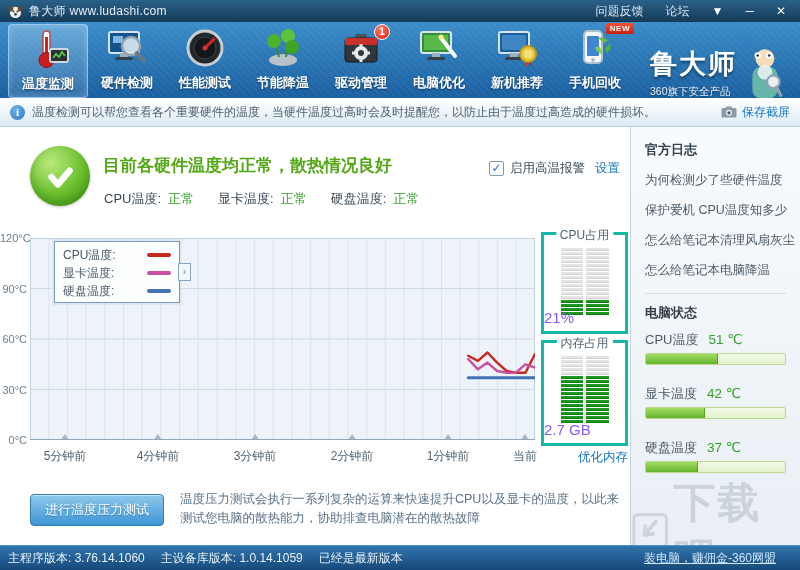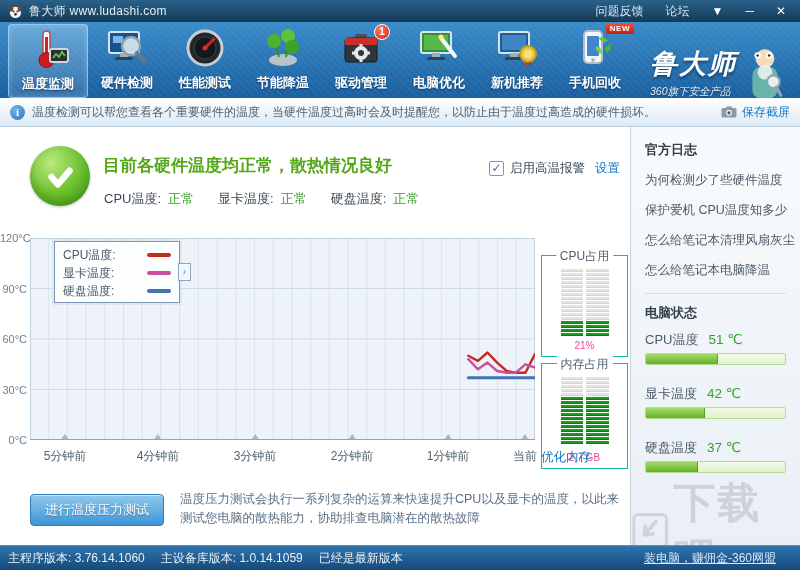--- a/index.html
+++ b/index.html
@@ -24,21 +24,21 @@
     border:1px solid rgba(185,225,255,.65);border-radius:4px;box-shadow:inset 0 0 6px rgba(255,255,255,.25);}
   .tool-icon{position:absolute;left:50%;top:2px;transform:translateX(-50%);width:44px;height:44px;}
   .tool-icon svg{width:44px;height:44px;display:block;}
   .tool-label{position:absolute;left:0;right:0;bottom:4px;text-align:center;color:#fff;font-size:13px;font-weight:bold;
     text-shadow:0 1px 2px rgba(0,30,60,.65);}
   .badge{position:absolute;top:0;right:10px;width:14px;height:14px;border-radius:50%;
     background:radial-gradient(circle at 35% 30%,#ff7a5e,#d92312);border:1px solid #fff;
     color:#fff;font-size:10px;font-weight:bold;text-align:center;line-height:14px;}
   .ribbon{position:absolute;top:-1px;right:0;background:linear-gradient(#f4503a,#c81f10);color:#fff;
     font-size:8px;font-weight:bold;padding:1px 4px;border-radius:2px;letter-spacing:.5px;}
-  #brand{position:absolute;left:650px;top:24px;color:#fff;font-style:italic;}
+  #brand{position:absolute;left:650px;top:24px;color:#fff;}
   #brand .bname{font-size:27px;font-weight:bold;text-shadow:0 2px 3px rgba(0,25,50,.6);letter-spacing:2px;}
   #brand .btag{font-size:10.5px;margin-top:3px;color:#eaf4fc;text-shadow:0 1px 2px rgba(0,25,50,.6);}
   #mascot{position:absolute;left:744px;top:24px;width:42px;height:70px;}
   
   #infobar{position:absolute;left:0;top:98px;width:800px;height:29px;box-sizing:border-box;
     background:linear-gradient(#feffff,#ddeaf4);border-bottom:1px solid #b8cddd;
     display:flex;align-items:center;padding:0 10px;font-size:12px;color:#51626f;}
   .info-ic{width:15px;height:15px;border-radius:50%;background:radial-gradient(circle at 35% 30%,#6fb1e6,#2f77bf);
     color:#fff;font-size:11px;font-weight:bold;text-align:center;line-height:15px;margin-right:7px;flex:none;font-family:"Liberation Serif",serif;}
   #infobar .saver{margin-left:auto;display:flex;align-items:center;gap:5px;}
@@ -63,31 +63,31 @@
   .ylab{position:absolute;width:27px;text-align:right;font-size:11px;color:#6b7f90;}
   #plot{position:absolute;left:30px;top:0;width:505px;height:202px;}
   .xlab{position:absolute;top:210px;transform:translateX(-50%);font-size:12px;color:#51626f;white-space:nowrap;}
   #chart-legend{position:absolute;left:54px;top:3px;width:108px;background:#fdfefe;
     border:1px solid #7b97b5;box-shadow:0 0 0 2px rgba(210,225,238,.6);padding:4px 8px 2px;}
   .lg-row{display:flex;align-items:center;justify-content:space-between;height:18px;font-size:12px;color:#4a5a68;}
   .lg-sw{width:24px;height:4px;border-radius:2px;}
   #legend-expander{position:absolute;right:-12px;top:50%;transform:translateY(-50%);width:11px;height:16px;
     background:#f1f6fa;border:1px solid #8aa6c0;color:#6d89a6;font-size:10px;line-height:15px;text-align:center;cursor:pointer;}
   
-  .gaugebox{position:absolute;left:541px;width:87px;border:1px solid #14b8a6;box-sizing:border-box;background:#fff;margin-top:23px;}
+  .gaugebox{position:absolute;left:541px;width:87px;border:3px solid #14b8a6;box-sizing:border-box;background:#fff;}
   #cpu-box{top:105px;height:102px;}
   #mem-box{top:213px;height:106px;}
   .gtitle{position:absolute;left:50%;top:-8px;transform:translateX(-50%);background:#fff;padding:0 4px;
     font-size:12px;color:#51626f;white-space:nowrap;}
   .gauge{position:absolute;left:50%;transform:translateX(-50%);top:13px;width:48px;}
   .seg-row{display:flex;gap:3px;height:3px;margin-bottom:1px;}
   .seg{flex:1;background:#e4e4e4;border-bottom:1px solid #d4d4d4;}
   .seg-row.on .seg{background:#1b9a1f;border-bottom-color:#0d7a11;}
-  .gval{position:absolute;left:0;right:0;bottom:5px;text-align:center;font-size:10px;color:#ec4899;}
-  #optimize-link{position:absolute;left:541px;top:322px;width:87px;text-align:left;font-size:12.5px;}
+  .gval{position:absolute;left:0;right:0;bottom:5px;font-size:15px;color:#8b5cf6;}
+  #optimize-link{position:absolute;left:541px;top:322px;width:87px;text-align:right;font-size:12.5px;}
   
   #stress-btn{position:absolute;left:30px;top:367px;width:132px;height:30px;border-radius:4px;cursor:pointer;
     background:linear-gradient(#8ec9ec,#3e95d6);border:1px solid #2f7cb8;box-shadow:inset 0 1px 0 rgba(255,255,255,.55);
     color:#fff;font-size:13px;text-align:center;line-height:29px;text-shadow:0 1px 1px rgba(20,80,130,.5);}
   #stress-desc{position:absolute;left:180px;top:363px;width:442px;font-size:12.5px;line-height:19px;color:#5a7186;}
   
   #sidebar{position:absolute;left:630px;top:127px;width:170px;height:418px;box-sizing:border-box;
     background:linear-gradient(#f8fbfd,#e9eff5);border-left:1px solid #c2d2df;padding:10px 14px 0;}
   .side-title{font-size:13px;font-weight:bold;color:#33404a;margin:4px 0 2px;}
   .log-item{font-size:12.5px;color:#4c5b67;margin:13px 0;cursor:pointer;white-space:nowrap;}

